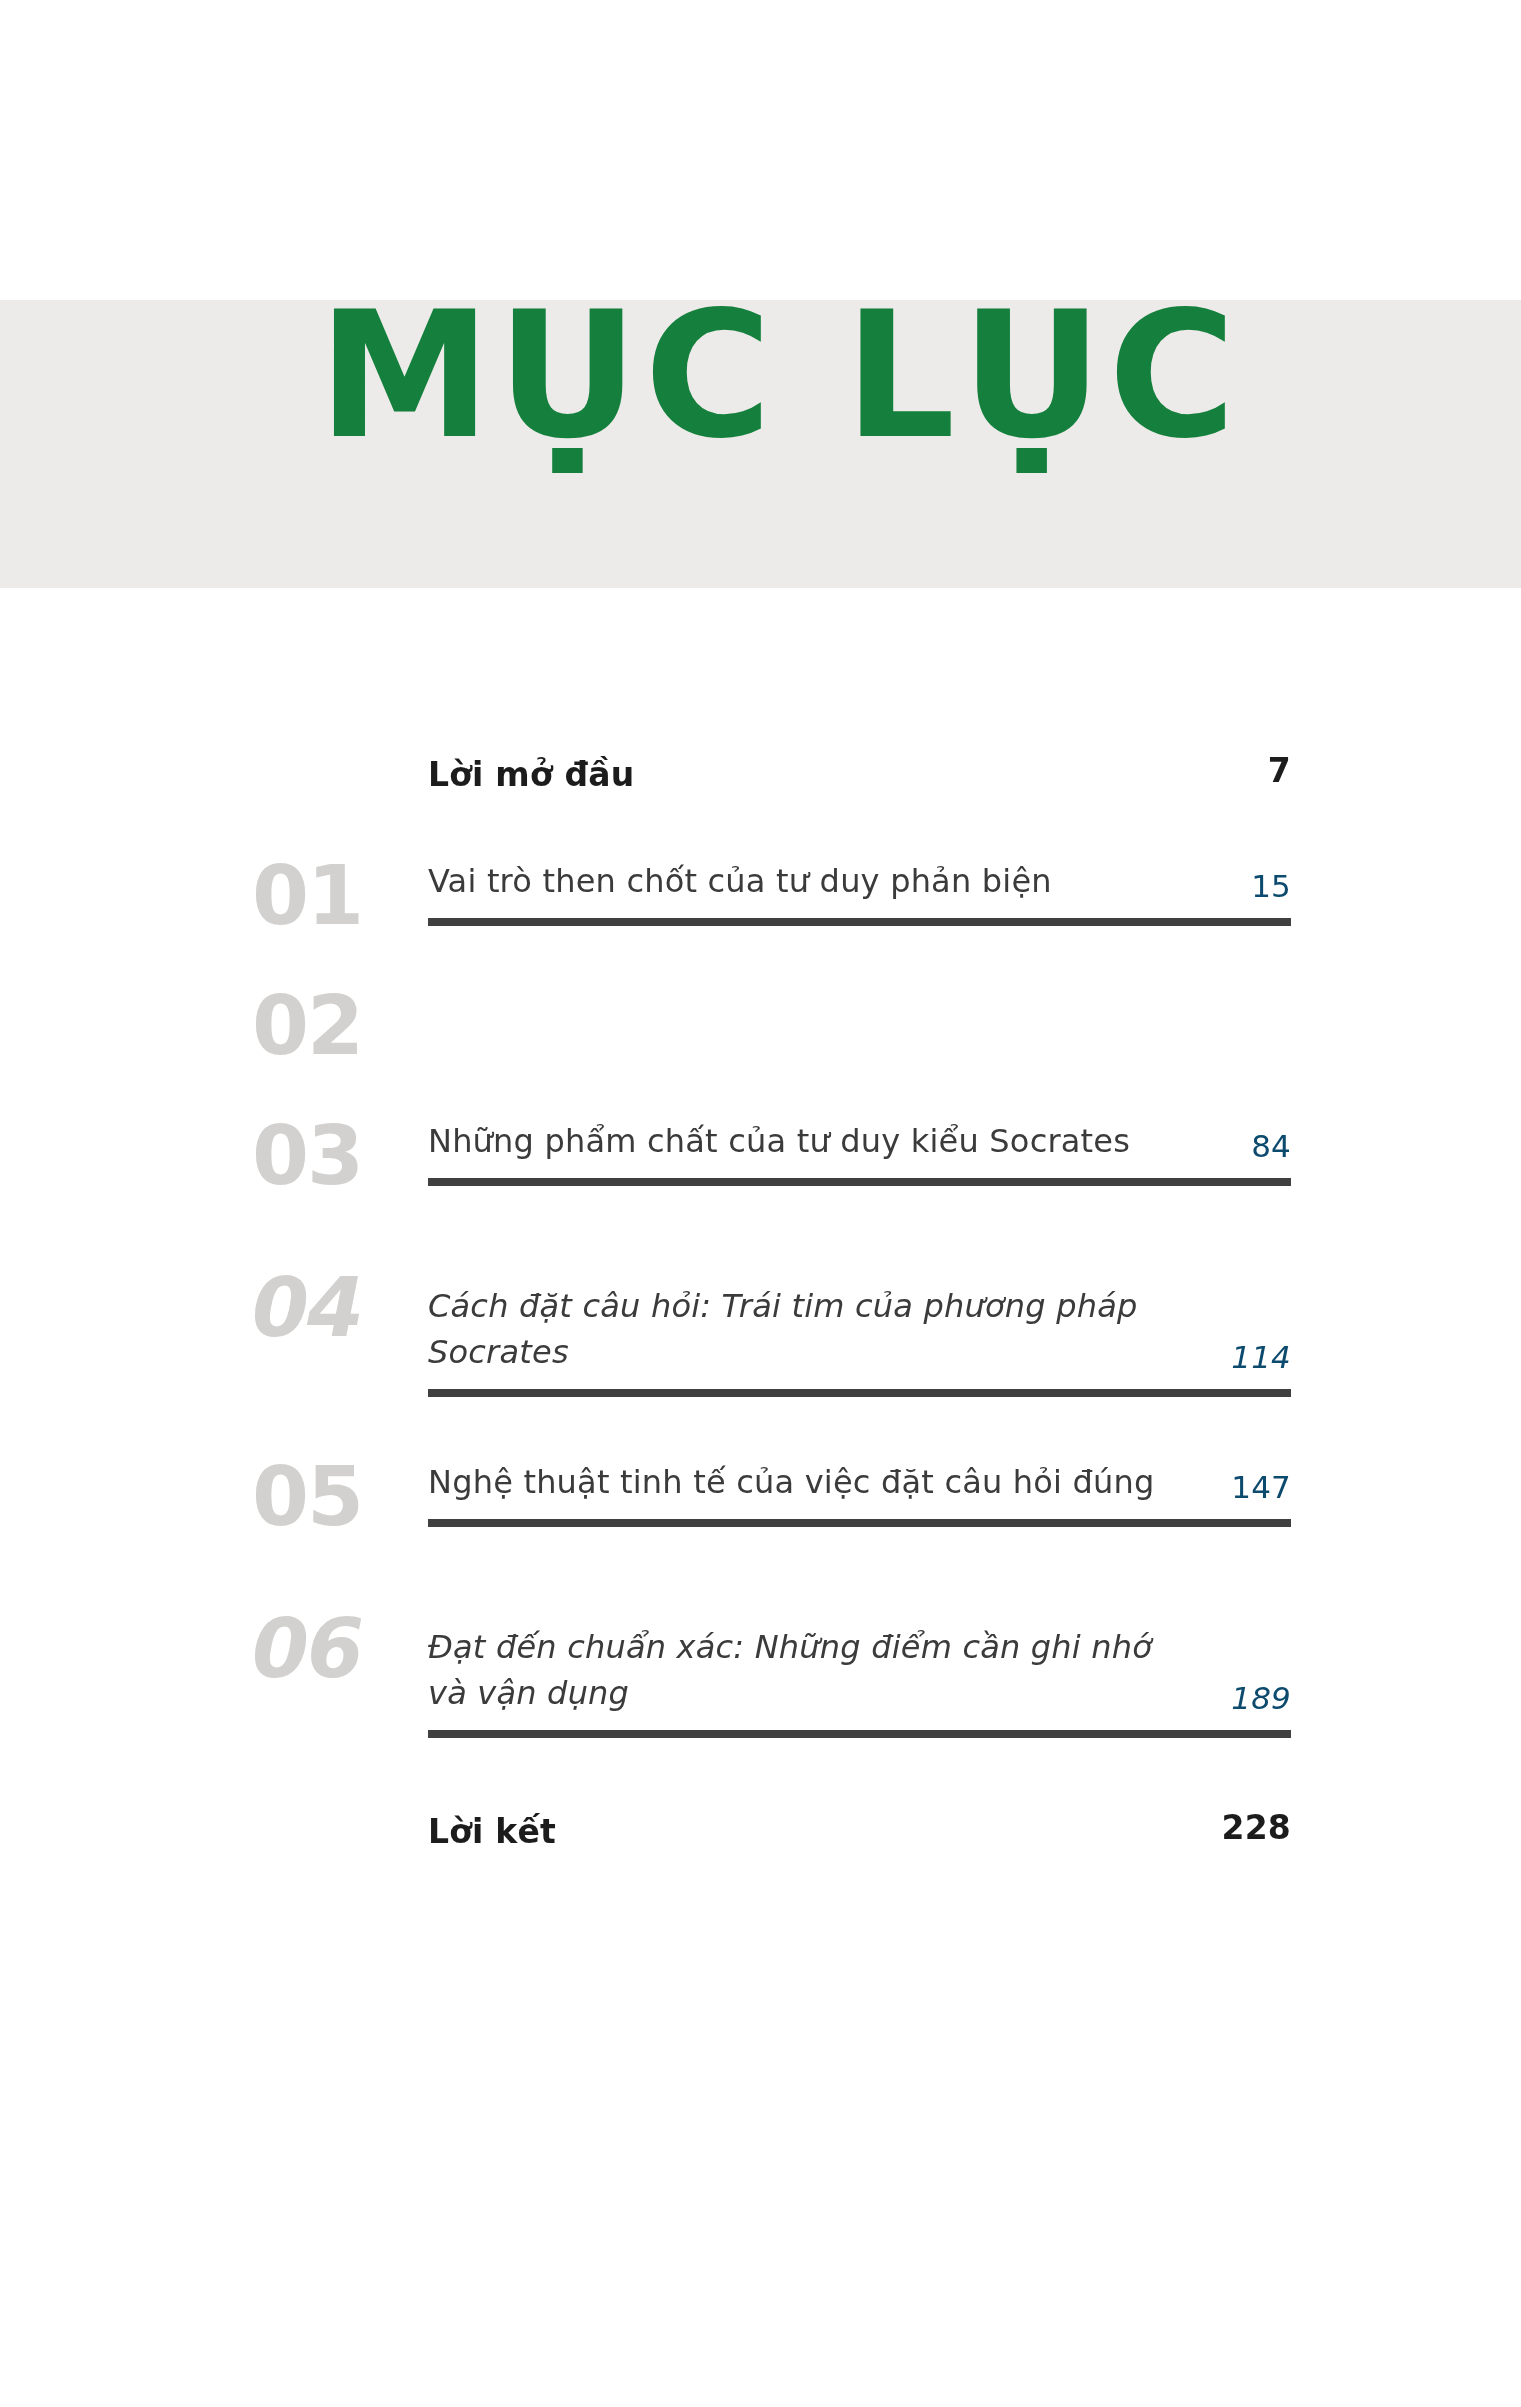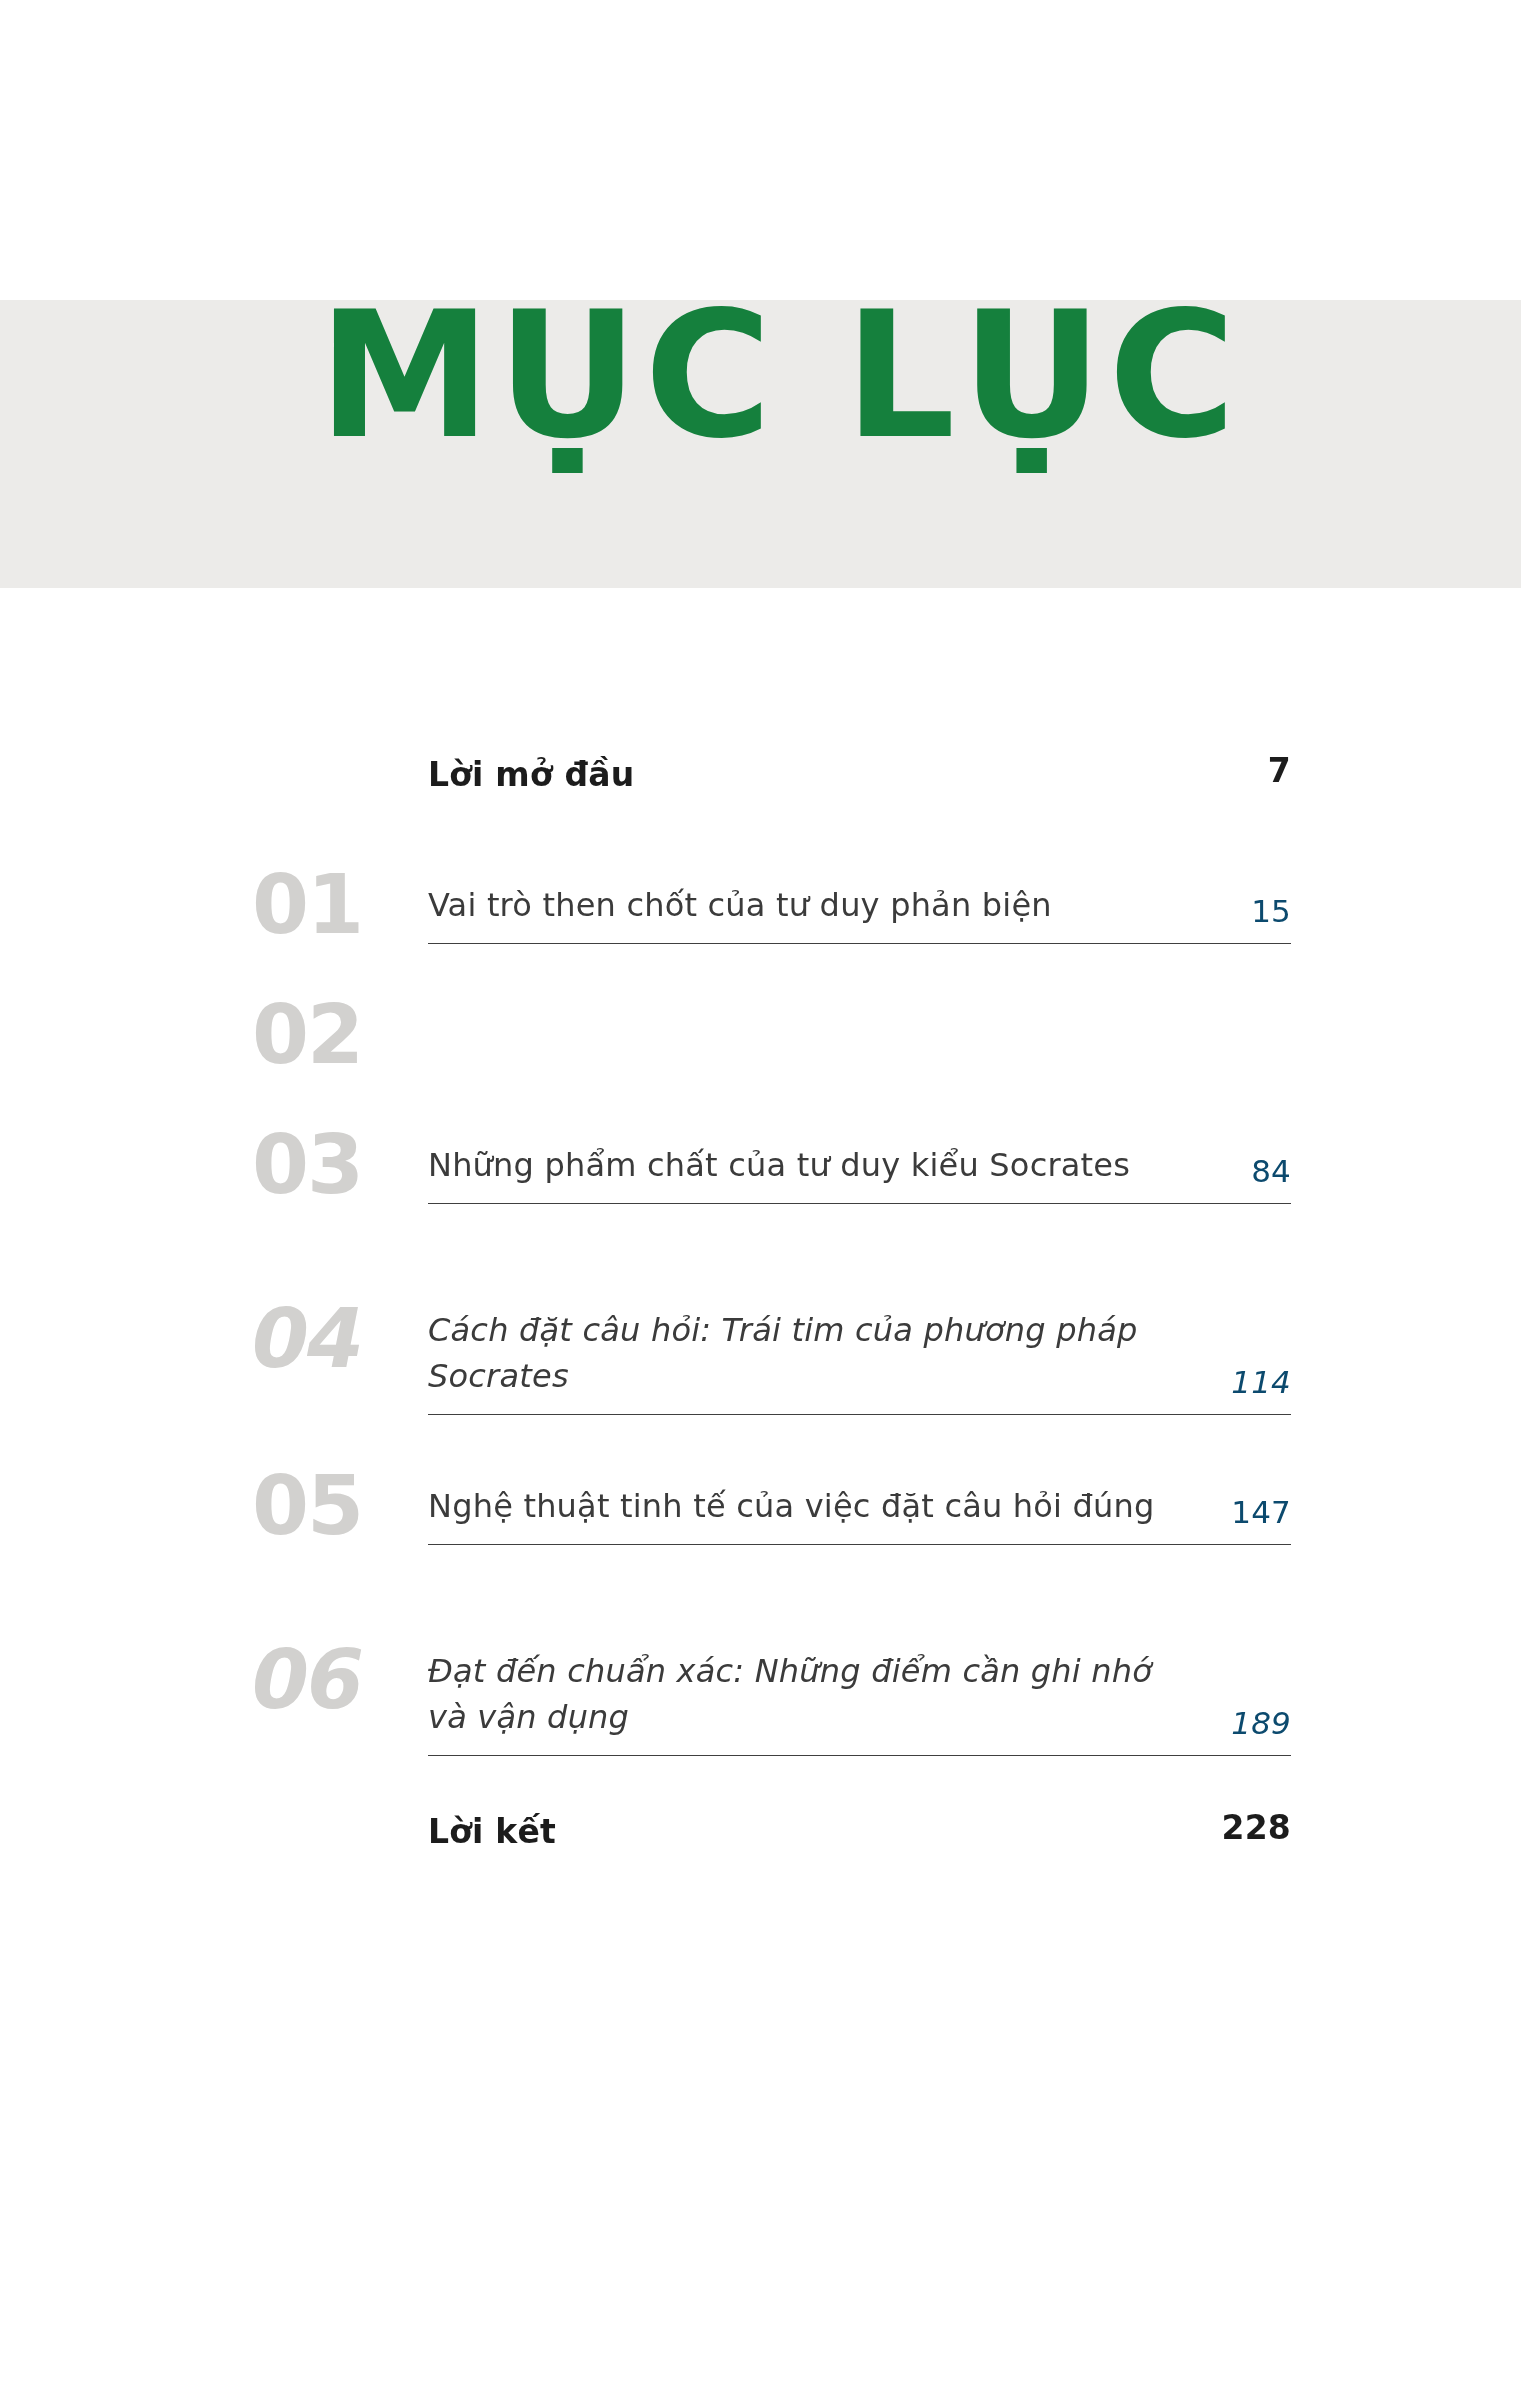--- a/index.html
+++ b/index.html
@@ -51,21 +51,21 @@
   .toc {
     position: absolute;
     left: 252px;
     top: 741px;
     width: 1039px;
   }
 
   .row {
     position: relative;
     display: flex;
-    align-items: center;
+    align-items: flex-start;
     min-height: 105px;
     box-sizing: border-box;
   }
 
   .row .num {
     width: 176px;
     flex: 0 0 176px;
     font-family: "DejaVu Sans", sans-serif;
     font-weight: 700;
     font-size: 82px;
@@ -73,21 +73,21 @@
     color: #d2d1cf;
     letter-spacing: -2px;
     padding-bottom: 5.9px;
   }
 
   .row .body {
     flex: 1 1 auto;
     display: flex;
     align-items: flex-end;
     justify-content: space-between;
-    border-bottom: 1px solid #404040;
+    border-bottom: 8px solid #404040;
     padding-bottom: 13.7px;
     min-height: 70px;
     box-sizing: border-box;
   }
 
   .row .label {
     font-size: 32px;
     color: #3b3b3b;
     line-height: 1.45;
     letter-spacing: 0.2px;

